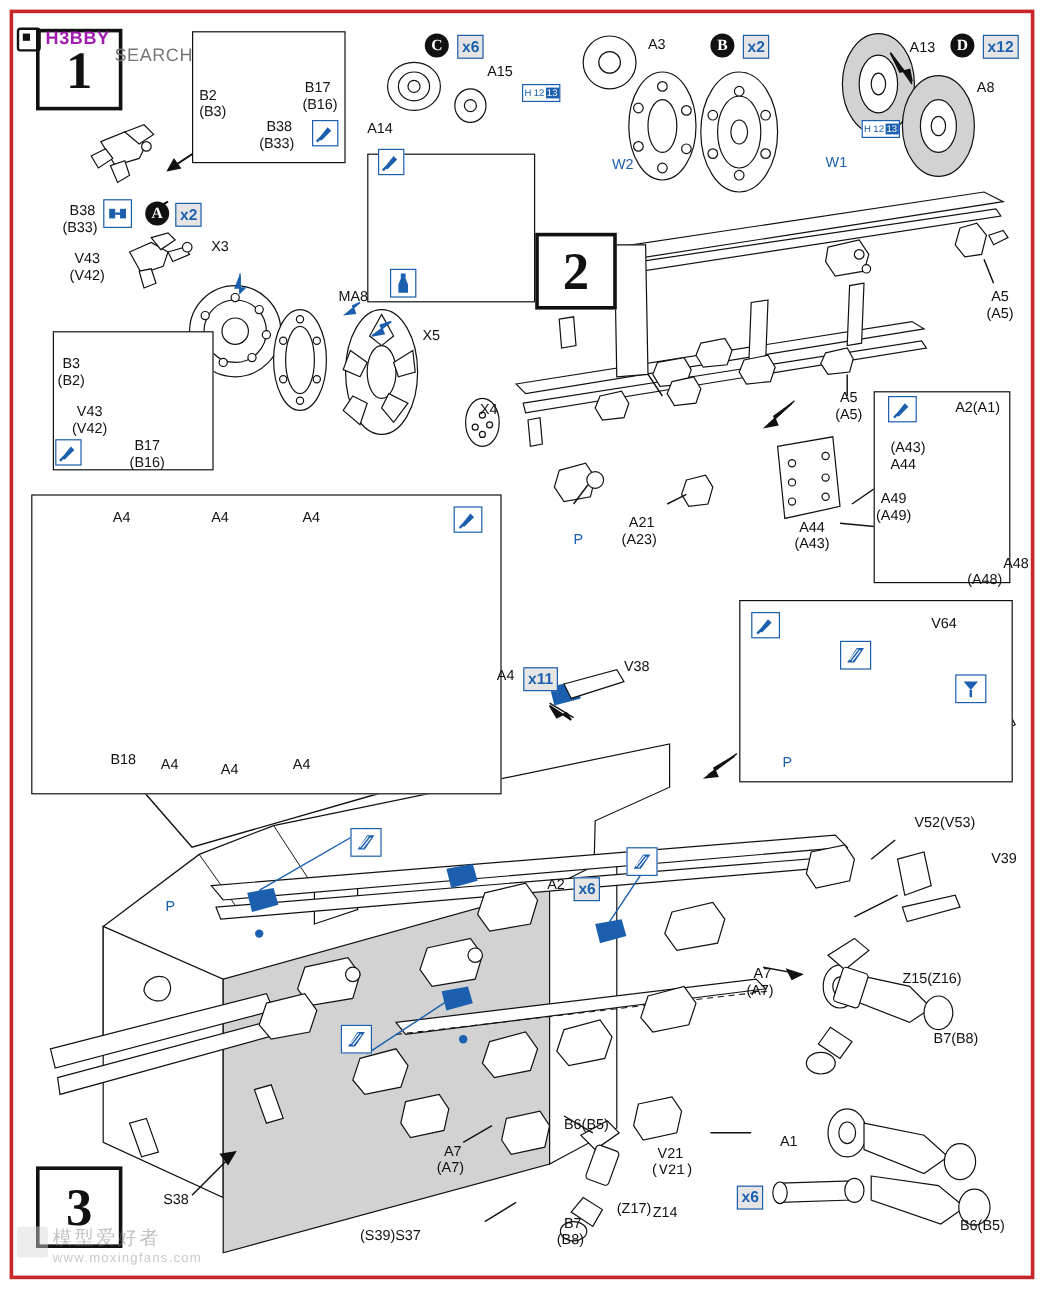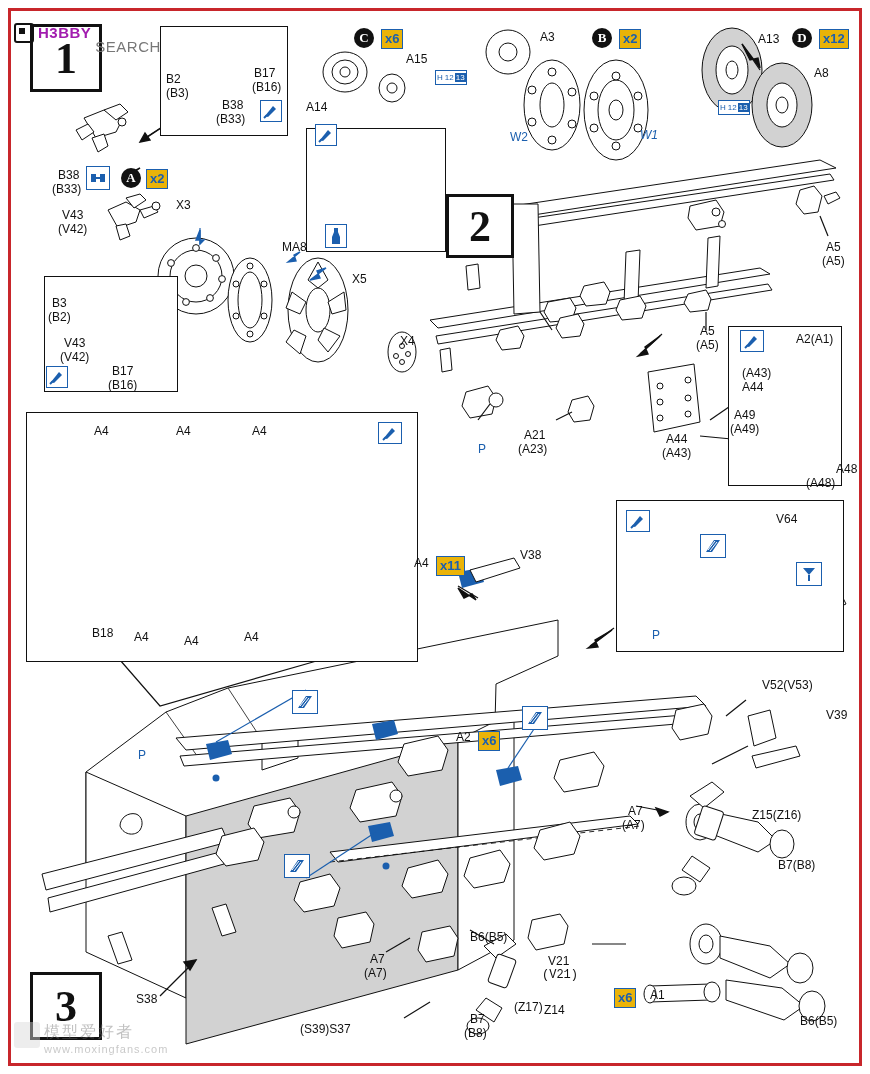--- a/index.html
+++ b/index.html
@@ -26,21 +26,21 @@
 
   
   .panel{position:absolute;border:1.6px solid #111;background:#fff;box-sizing:border-box;}
 
   
   .lbl{position:absolute;font-size:12px;color:#111;white-space:nowrap;font-family:"Liberation Sans",sans-serif;}
   .lbl.blue{color:#1b5fae;}
 
   
   .badge-circle{position:absolute;width:20px;height:20px;border-radius:50%;background:#111;color:#fff;font-size:13px;font-weight:bold;display:flex;align-items:center;justify-content:center;font-family:"Liberation Serif",serif;}
-  .badge-x{position:absolute;border:1.5px solid #1b5fae;color:#1b5fae;font-size:13px;font-weight:bold;padding:0 3px;height:18px;line-height:17px;font-family:"Liberation Sans",sans-serif;background:#eab308;}
+  .badge-x{position:absolute;border:1.5px solid #1b5fae;color:#1b5fae;font-size:13px;font-weight:bold;padding:0 3px;height:18px;line-height:17px;font-family:"Liberation Sans",sans-serif;background:#e5e5e5;}
   .badge-hb{position:absolute;height:13px;border:1px solid #1b5fae;background:#fff;display:flex;align-items:center;font-size:8px;color:#1b5fae;}
   .badge-hb i{font-style:normal;padding:0 1px;}
   .badge-hb i.on{background:#1b5fae;color:#fff;}
 
   
   .icon-box{position:absolute;border:1.5px solid #1b5fae;background:#fff;box-sizing:border-box;display:flex;align-items:center;justify-content:center;}
 
   
   svg.art{position:absolute;left:0;top:0;width:870px;height:1074px;pointer-events:none;}
   .ln-thin{stroke:#111;fill:none;stroke-width:.8;}
@@ -576,21 +576,21 @@
   <div class="lbl" style="left:176px;top:198px;">X3</div>
   <div class="lbl" style="left:282px;top:240px;">MA8</div>
   <div class="lbl" style="left:352px;top:272px;">X5</div>
   <div class="lbl" style="left:400px;top:334px;">X4</div>
   <div class="lbl" style="left:406px;top:52px;">A15</div>
   <div class="lbl" style="left:306px;top:100px;">A14</div>
   <div class="lbl" style="left:540px;top:30px;">A3</div>
   <div class="lbl" style="left:758px;top:32px;">A13</div>
   <div class="lbl" style="left:814px;top:66px;">A8</div>
   <div class="lbl blue" style="left:510px;top:130px;">W2</div>
-  <div class="lbl blue" style="left:640px;top:128px;font-style:italic;">W1</div>
+  <div class="lbl blue" style="left:688px;top:128px;">W1</div>
 
   <div class="lbl" style="left:826px;top:240px;">A5</div>
   <div class="lbl" style="left:822px;top:254px;">(A5)</div>
   <div class="lbl" style="left:700px;top:324px;">A5</div>
   <div class="lbl" style="left:696px;top:338px;">(A5)</div>
   <div class="lbl" style="left:796px;top:332px;">A2(A1)</div>
   <div class="lbl" style="left:742px;top:366px;">(A43)</div>
   <div class="lbl" style="left:742px;top:380px;">A44</div>
   <div class="lbl" style="left:734px;top:408px;">A49</div>
   <div class="lbl" style="left:730px;top:422px;">(A49)</div>
@@ -627,21 +627,21 @@
   <div class="lbl" style="left:370px;top:952px;">A7</div>
   <div class="lbl" style="left:364px;top:966px;">(A7)</div>
   <div class="lbl" style="left:548px;top:954px;">V21</div>
   <div class="lbl" style="left:542px;top:968px;font-family:Liberation Mono, monospace;">(V21)</div>
   <div class="lbl" style="left:544px;top:986px;margin-top:17px;">Z14</div>
   <div class="lbl" style="left:514px;top:1000px;">(Z17)</div>
   <div class="lbl" style="left:470px;top:1012px;">B7</div>
   <div class="lbl" style="left:464px;top:1026px;">(B8)</div>
   <div class="lbl" style="left:136px;top:992px;">S38</div>
   <div class="lbl" style="left:300px;top:1022px;">(S39)S37</div>
-  <div class="lbl" style="left:650px;top:988px;text-align:center;">A1</div>
+  <div class="lbl" style="left:650px;top:944px;text-align:center;">A1</div>
   <div class="lbl" style="left:800px;top:1014px;">B6(B5)</div>
 
   <div class="wm">
     <div class="wm-logo"></div>
     <div class="wm-t1">H3BBY</div>
     <div class="wm-t2">SEARCH</div>
   </div>
 
   <div class="wm2">
     <div class="sq"></div>

